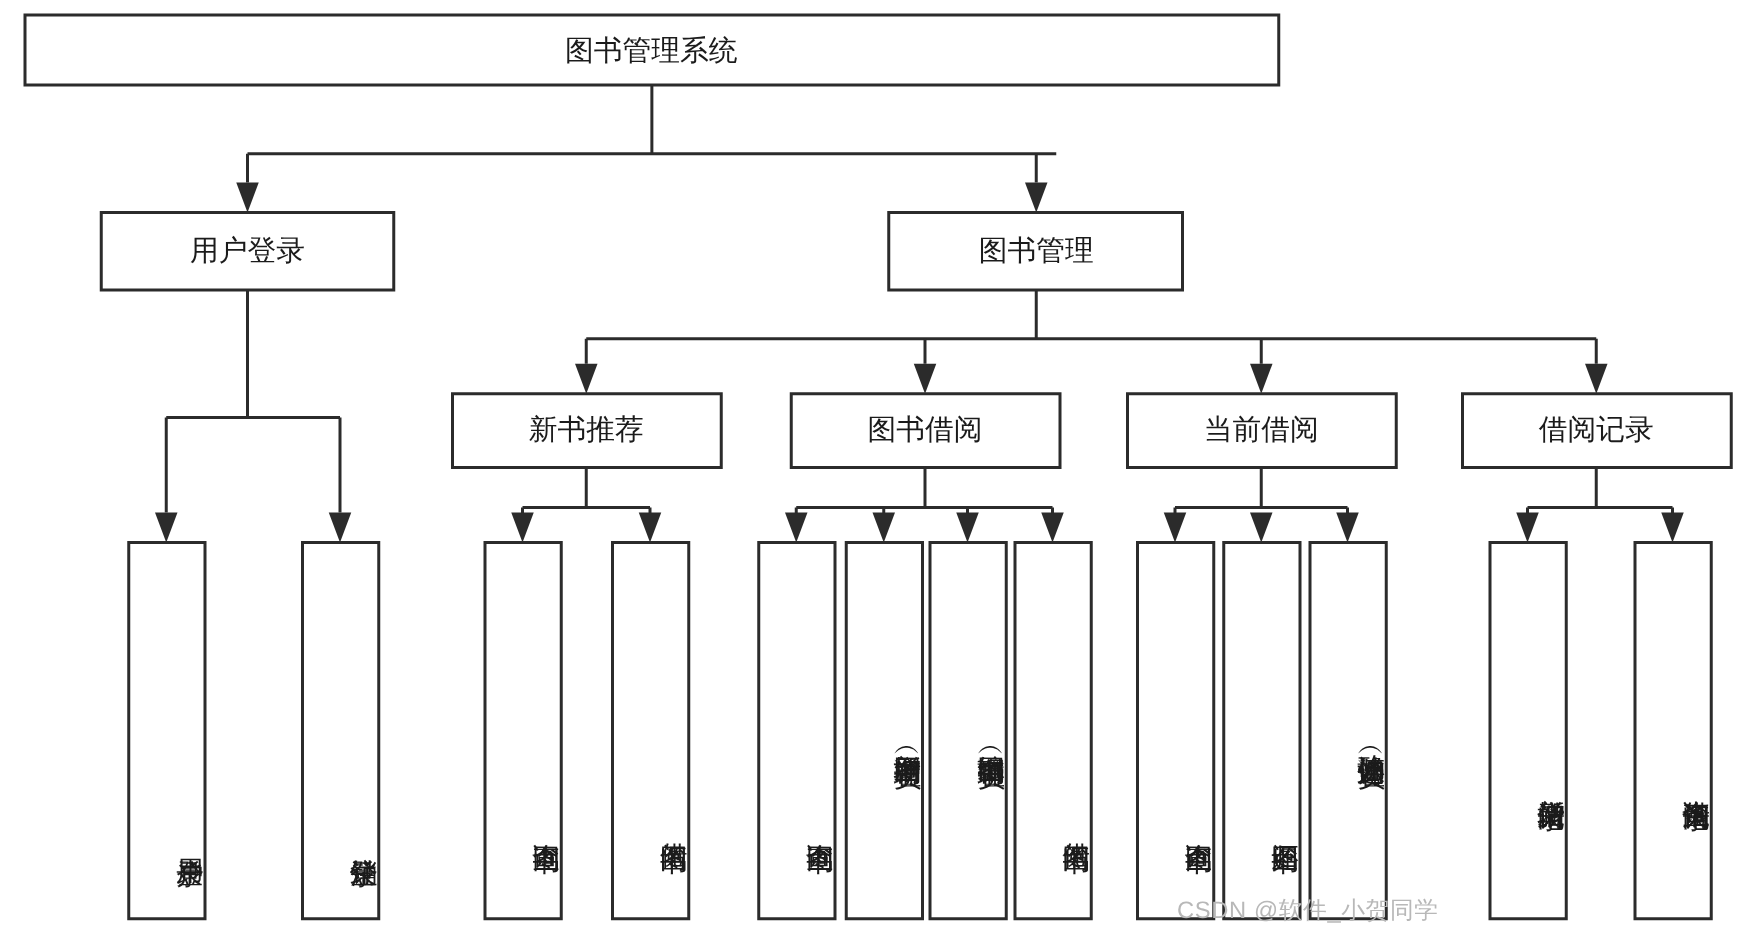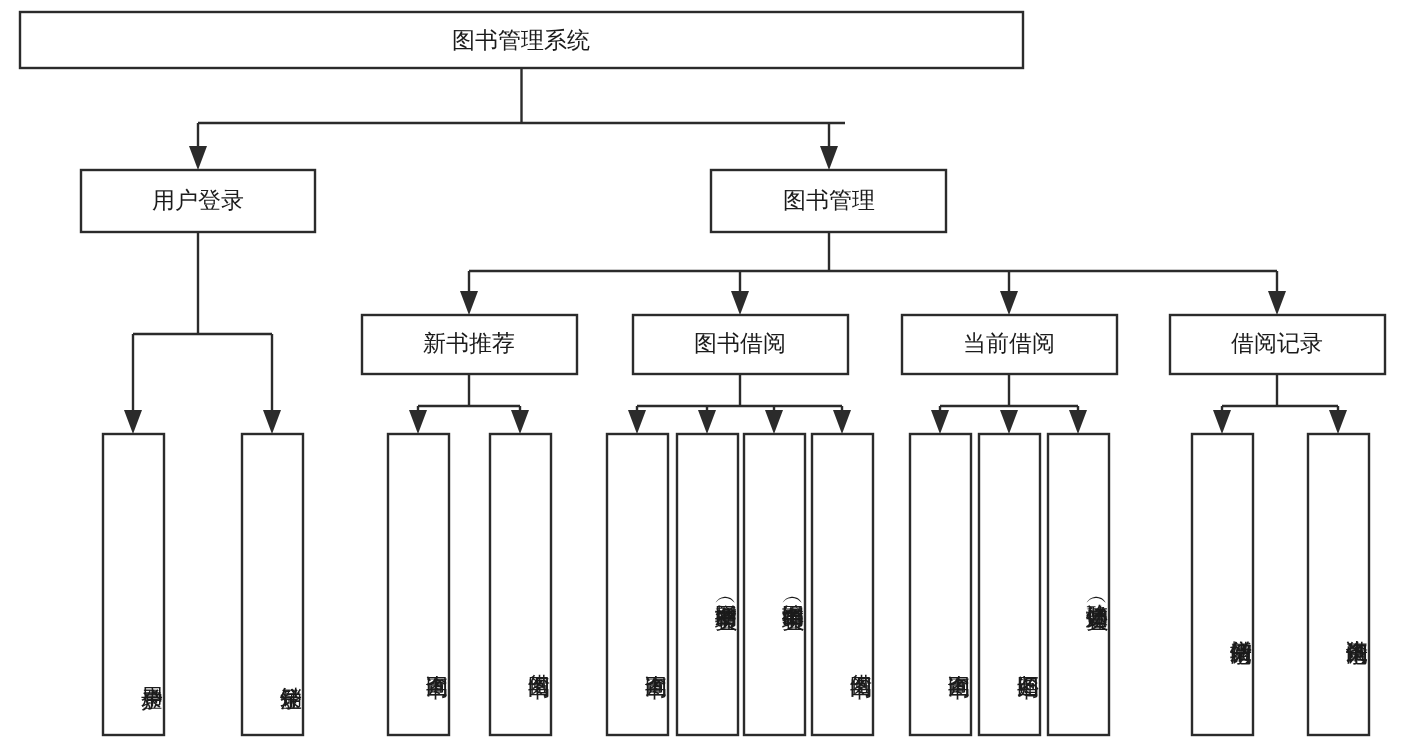--- a/index.html
+++ b/index.html
@@ -226,13 +226,14 @@
   <div class="vlabel" style="left:744px; top:434px; width:61px; height:301px; padding-top:6px;">编辑图书（管理员）</div>
   <div class="vlabel" style="left:812px; top:434px; width:61px; height:301px; padding-top:74px;">借阅图书</div>
 
   <div class="vlabel" style="left:910px; top:434px; width:61px; height:301px; padding-top:74px;">查询图书</div>
   <div class="vlabel" style="left:979px; top:434px; width:61px; height:301px; padding-top:74px;">归还图书</div>
   <div class="vlabel" style="left:1048px; top:434px; width:61px; height:301px; padding-top:6px;">确认归还（管理员）</div>
 
   <div class="vlabel" style="left:1192px; top:434px; width:61px; height:301px; padding-top:40px;">新增借阅记录</div>
   <div class="vlabel" style="left:1308px; top:434px; width:61px; height:301px; padding-top:40px;">查询借阅记录</div>
 
+  <div class="watermark">CSDN @软件_小贺同学</div>
 </div>
 
 </body></html>

